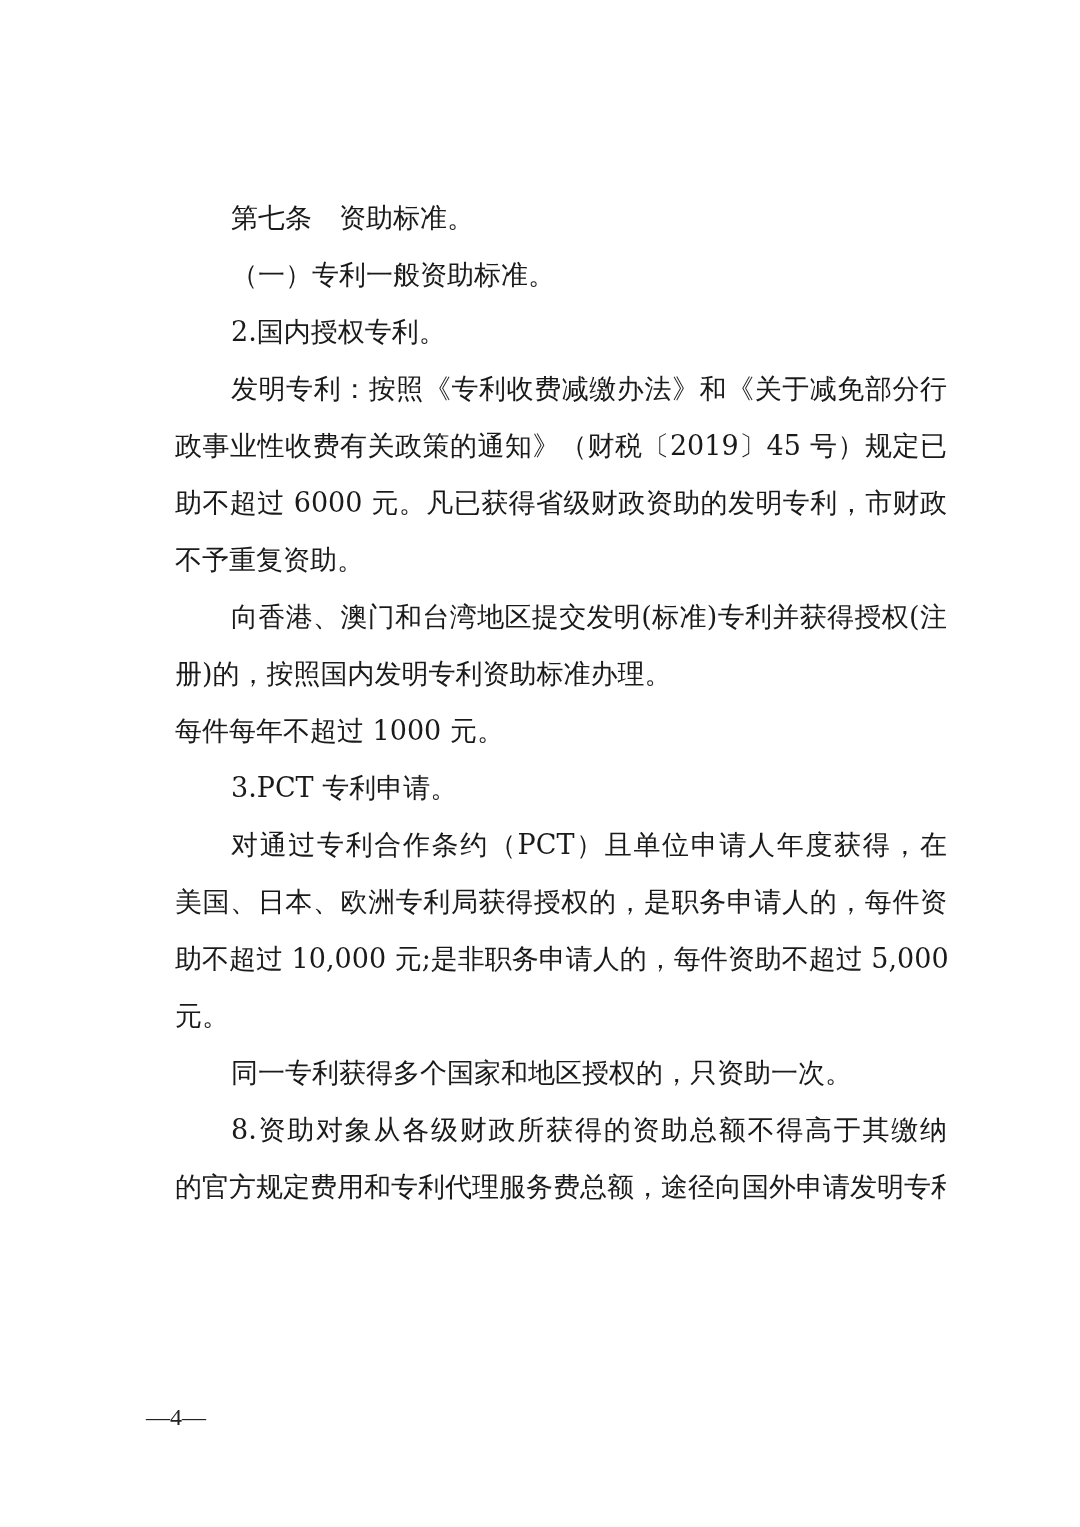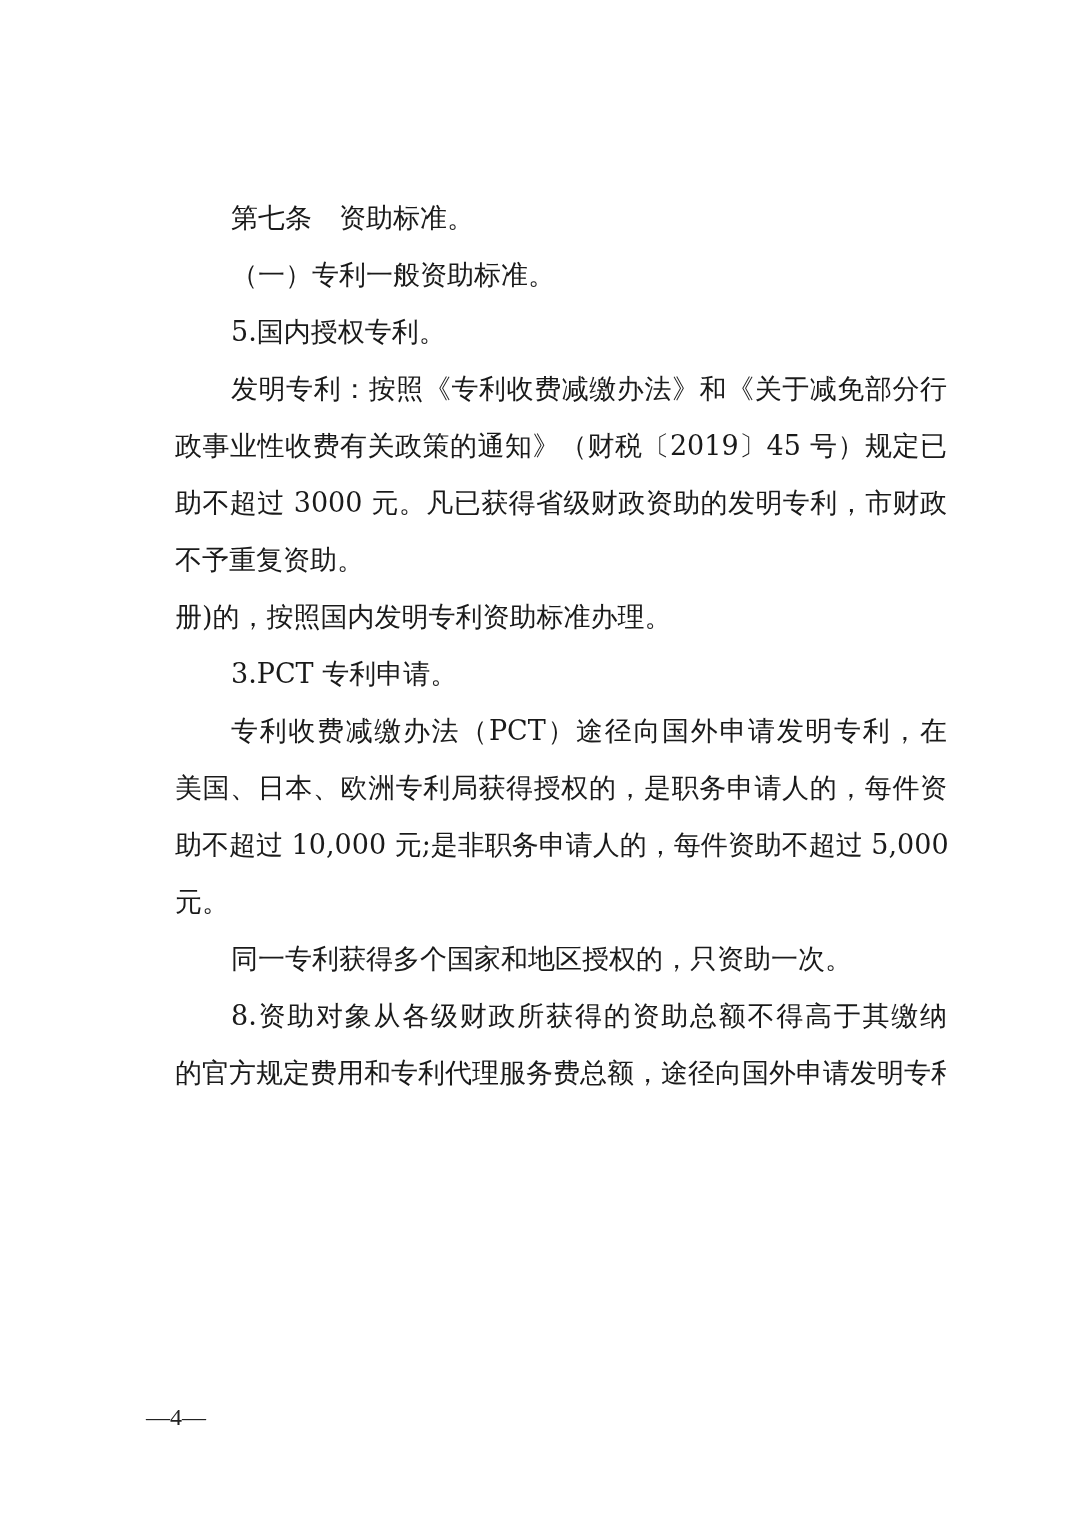--- a/index.html
+++ b/index.html
@@ -12,28 +12,30 @@
     .indent { padding-left: 56px; }
     .footer { position: absolute; left: 146px; top: 1404px; font-size: 24px;
       font-family: "Liberation Serif", serif; color: #222; }
   </style>
 </head>
 <body>
 
 <div class="page">
   <div class="line indent last">第七条　资助标准。</div>
   <div class="line indent last">（一）专利一般资助标准。</div>
-  <div class="line indent last">5.国内授权专利。</div>
+  <div class="line indent last">2.国内授权专利。</div>
   <div class="line indent">发明专利：按照《专利收费减缴办法》和《关于减免部分行</div>
   <div class="line">政事业性收费有关政策的通知》（财税〔2019〕45 号）规定已</div>
-  <div class="line">助不超过 3000 元。凡已获得省级财政资助的发明专利，市财政</div>
+  <div class="line">助不超过 6000 元。凡已获得省级财政资助的发明专利，市财政</div>
   <div class="line last">不予重复资助。</div>
+  <div class="line indent">向香港、澳门和台湾地区提交发明(标准)专利并获得授权(注</div>
   <div class="line last">册)的，按照国内发明专利资助标准办理。</div>
+  <div class="line last">每件每年不超过 1000 元。</div>
   <div class="line indent last">3.PCT 专利申请。</div>
-  <div class="line indent">专利收费减缴办法（PCT）途径向国外申请发明专利，在</div>
+  <div class="line indent">对通过专利合作条约（PCT）且单位申请人年度获得，在</div>
   <div class="line">美国、日本、欧洲专利局获得授权的，是职务申请人的，每件资</div>
   <div class="line">助不超过 10,000 元;是非职务申请人的，每件资助不超过 5,000</div>
   <div class="line last">元。</div>
   <div class="line indent last">同一专利获得多个国家和地区授权的，只资助一次。</div>
   <div class="line indent">8.资助对象从各级财政所获得的资助总额不得高于其缴纳</div>
   <div class="line">的官方规定费用和专利代理服务费总额，途径向国外申请发明专利</div>
 </div>
 
 <div class="footer">—4—</div>
 

